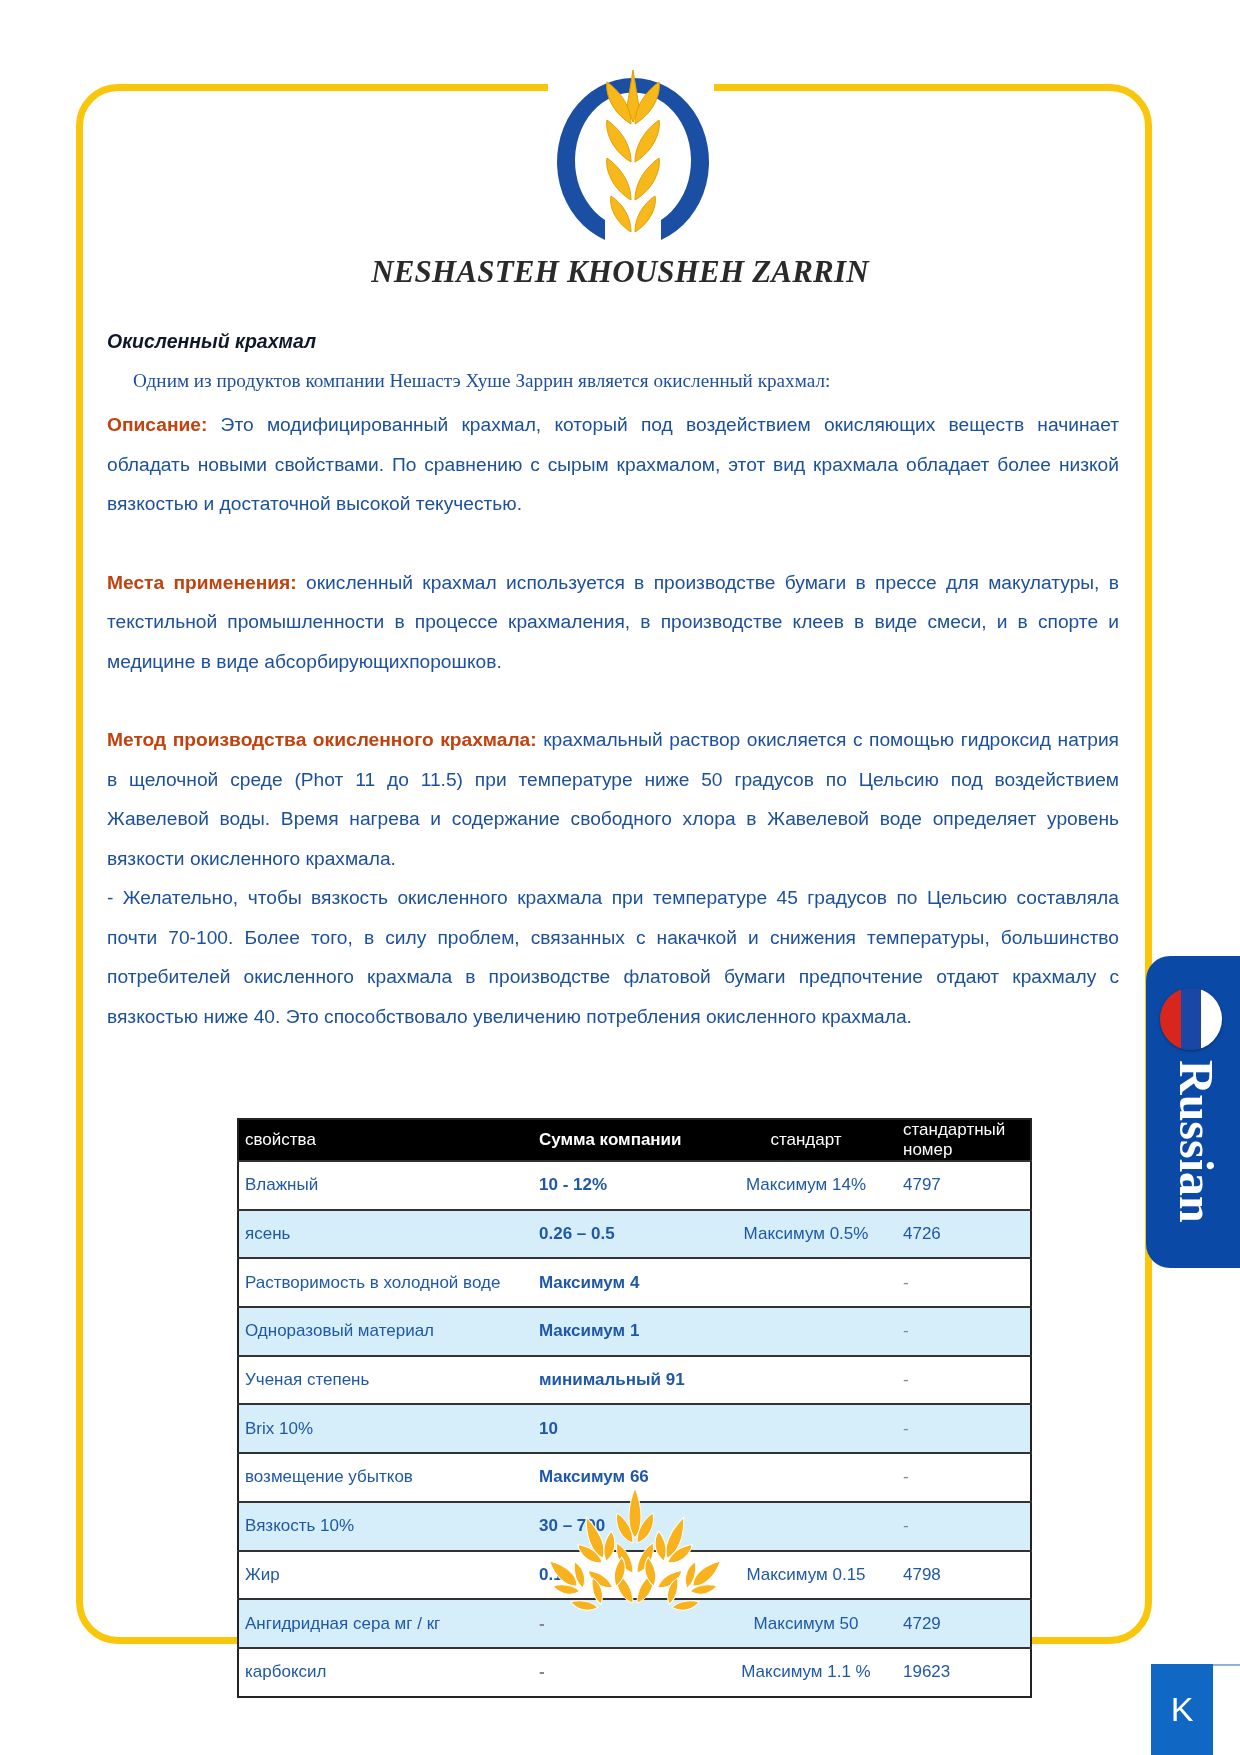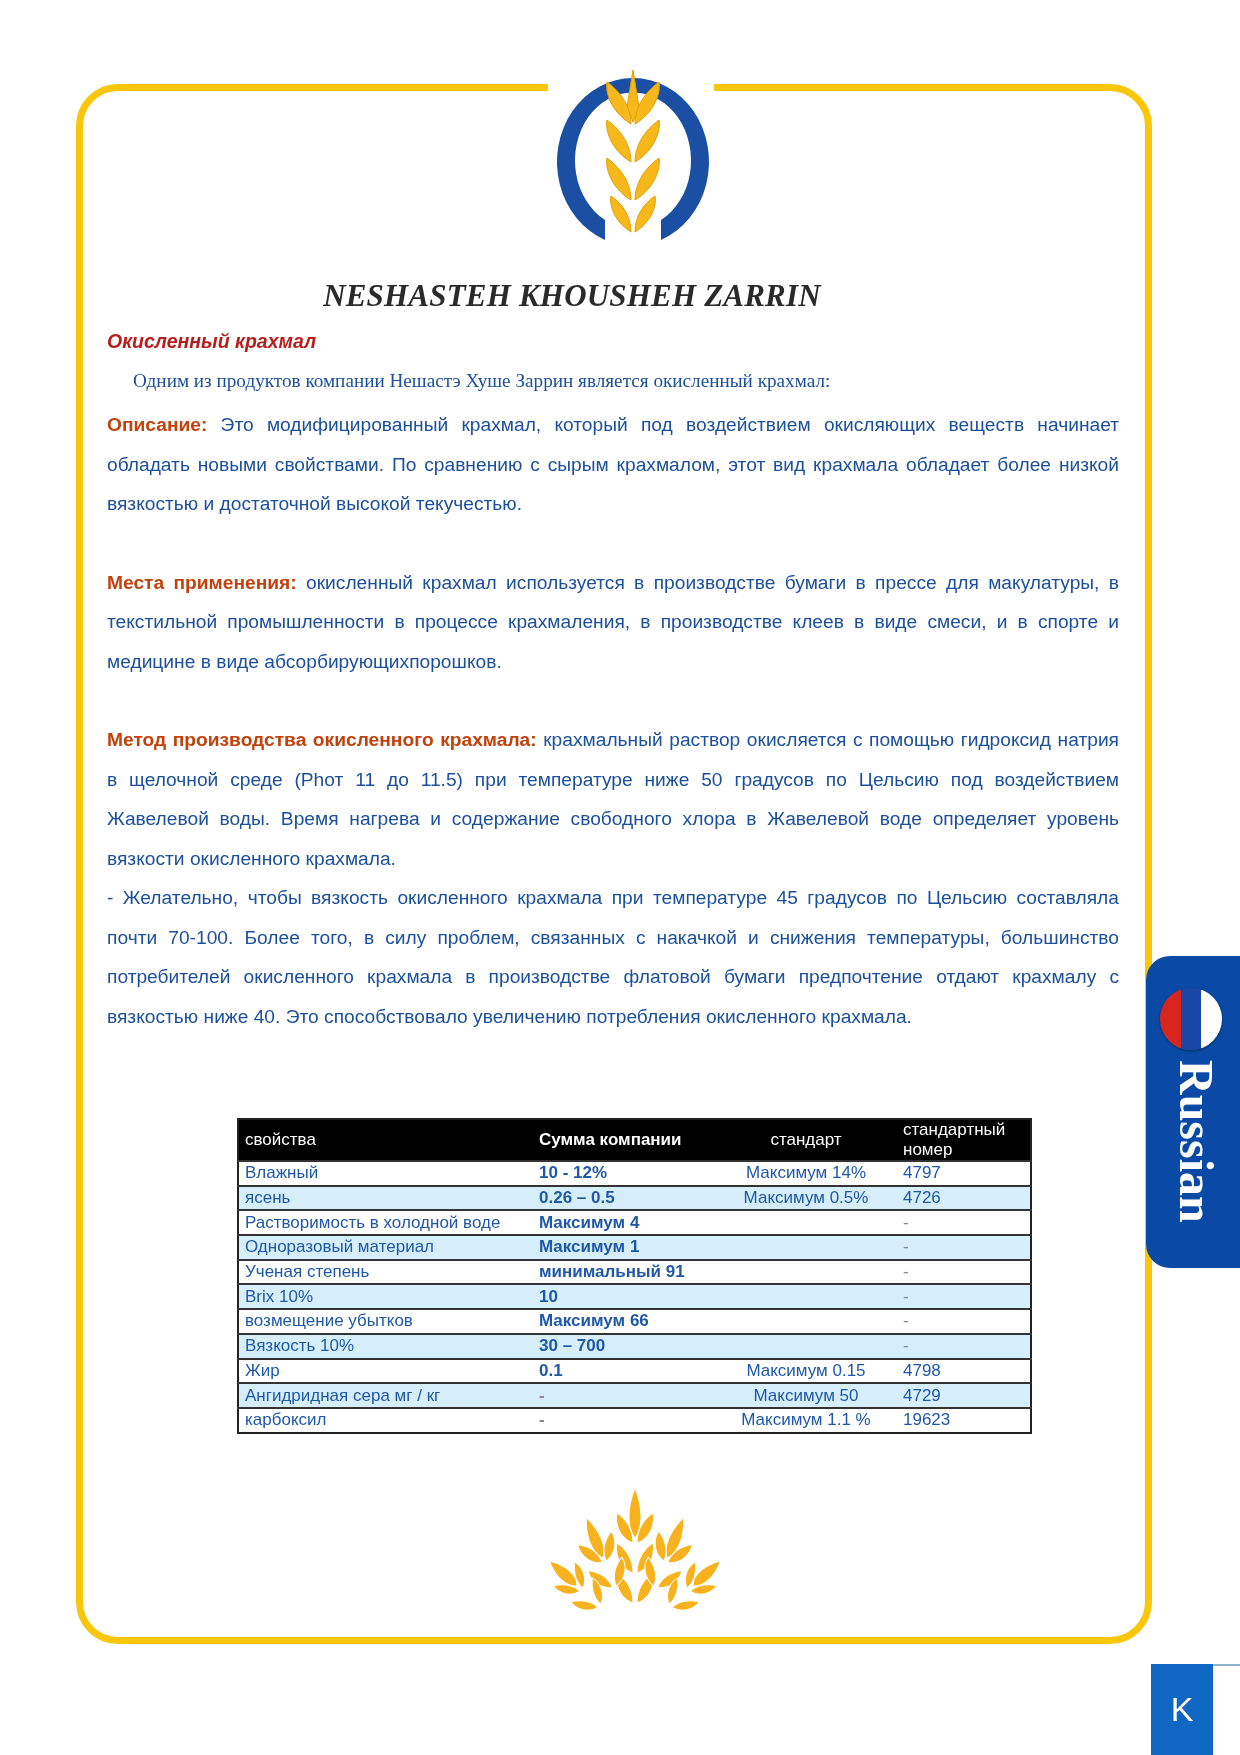--- a/index.html
+++ b/index.html
@@ -2,33 +2,33 @@
 <html><head>
 <meta charset="utf-8">
 <style>
   html, body { margin:0; padding:0; }
   body { width:1240px; height:1755px; background:#ffffff; position:relative; overflow:hidden;
          font-family:"Liberation Sans", sans-serif; }
   .frame { position:absolute; left:76px; top:84px; width:1076px; height:1560px;
            border:7px solid #f9c60a; border-radius:42px; box-sizing:border-box; }
   .frame-gap { position:absolute; left:548px; top:78px; width:166px; height:20px; background:#fff; }
   .logo { position:absolute; left:535px; top:52px; width:196px; height:196px; }
-  .brand { position:absolute; left:0; width:1144px; top:254px; text-align:center;
+  .brand { position:absolute; left:0; width:1240px; top:254px; text-align:center;
            font-family:"Liberation Serif", serif; font-style:italic; font-weight:bold;
-           font-size:31px; color:#2a2a2a; letter-spacing:0.2px;margin-top:24px; }
+           font-size:31px; color:#2a2a2a; letter-spacing:0.2px; }
   .content { position:absolute; left:107px; width:1012px; top:330px; color:#1c4f9c; font-size:19.2px; }
-  .section-title { font-weight:bold; font-style:italic; color:#b91c1c; margin:0 0 18px 0; font-size:19.5px; line-height:22px; }
+  .section-title { font-weight:bold; font-style:italic; color:#0f172a; margin:0 0 18px 0; font-size:19.5px; line-height:22px; }
   .para { text-align:justify; line-height:39.5px; margin:0; }
   .para .lead { font-weight:bold; color:#c2410c; }
   .indent { text-indent:26px; }
   .gap { height:39px; }
   table.props { position:absolute; left:237px; top:1118px; width:795px; border-collapse:collapse;
                 font-size:17px; color:#1f58a8; border:2px solid #222; }
   table.props th { background:#000; color:#fff; font-weight:normal; height:24px; padding:0 6px; font-size:17px; }
-  table.props td { height:22.7px; padding:0 6px; border-top:2px solid #333; line-height:20px; }
+  table.props td { height:22.7px; padding:12px 6px; border-top:2px solid #333; line-height:20px; }
   table.props tr:nth-child(even) td { background:#d6eefa; }
   table.props tr:nth-child(odd) td { background:#ffffff; }
   table.props td.c1, table.props th.c1 { text-align:left; width:282px; }
   table.props td.c2, table.props th.c2 { text-align:left; width:170px;font-weight:bold; }
   table.props td.c3, table.props th.c3 { text-align:center; width:170px; }
   table.props td.c4, table.props th.c4 { text-align:left; }
   table.props td.dash { color:#888; }
   .side-tab { position:absolute; left:1146px; top:956px; width:100px; height:312px;
               background:#0a4aa6; border-radius:24px 0 0 24px; }
   .flag { position:absolute; left:1160px; top:988px; width:62px; height:62px; border-radius:50%;

